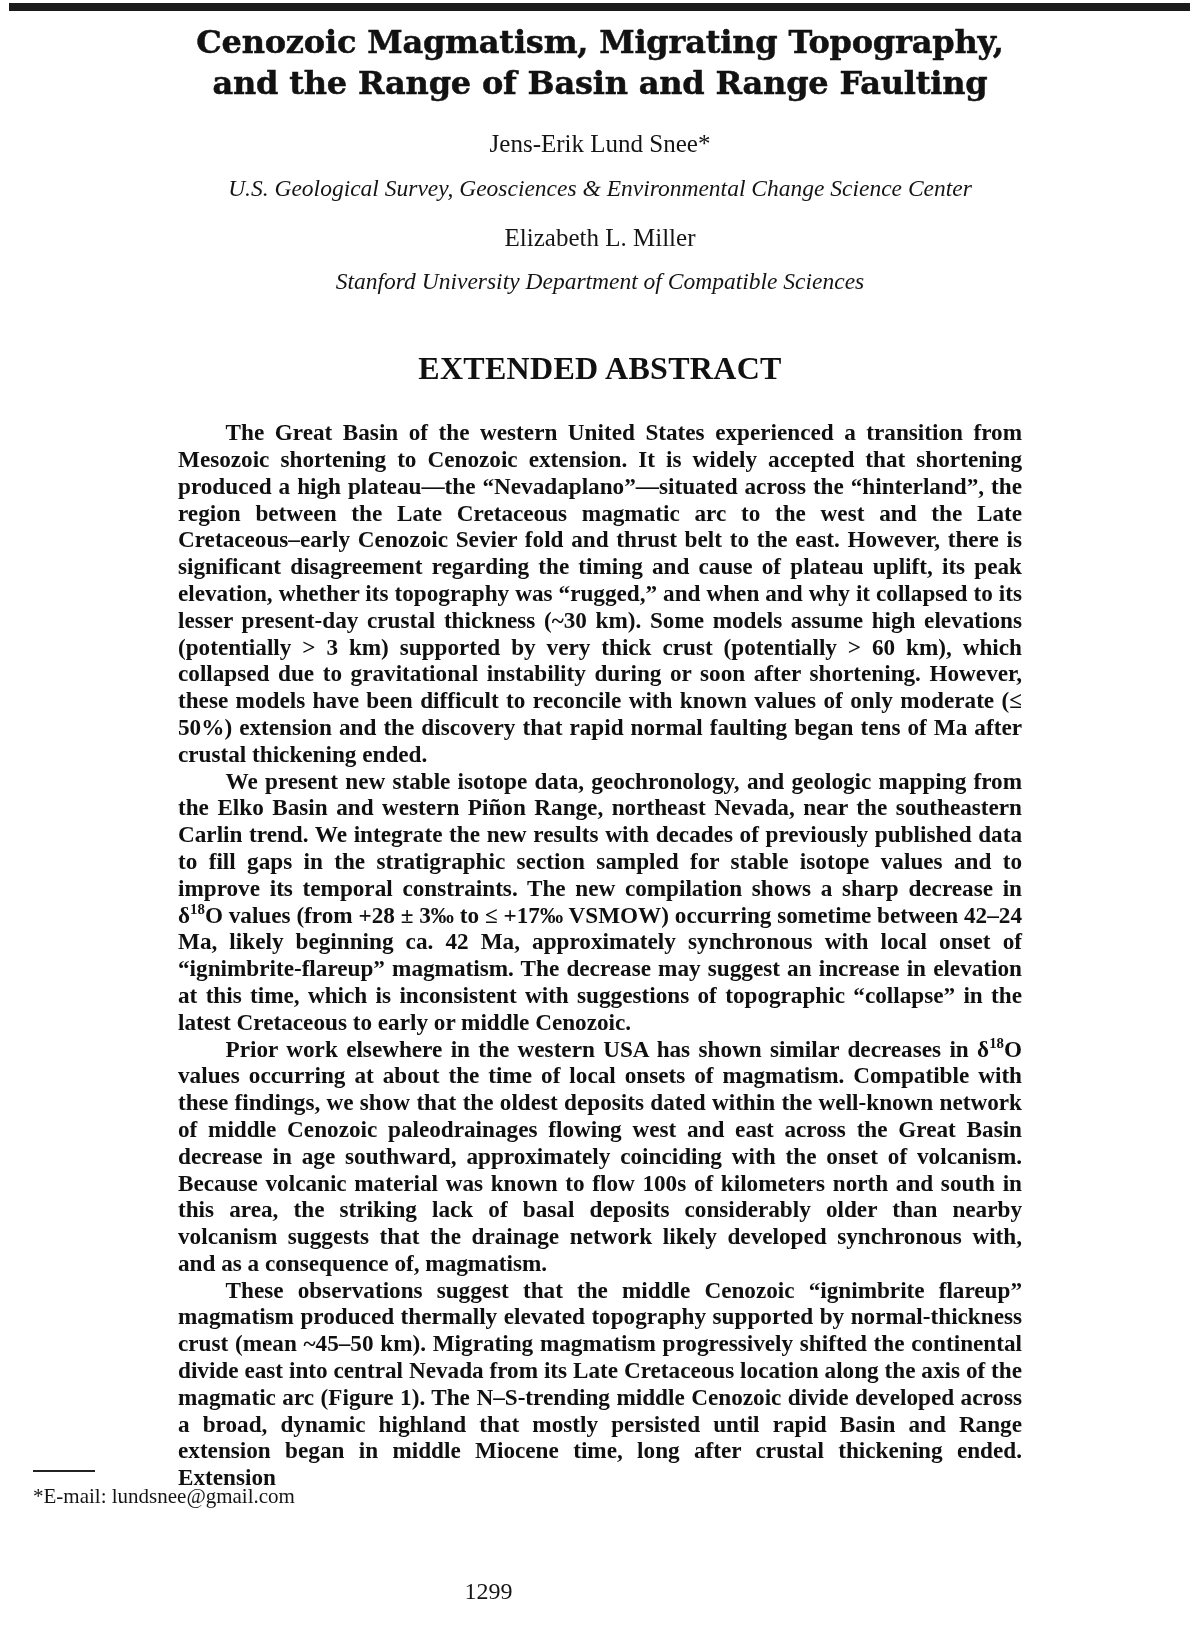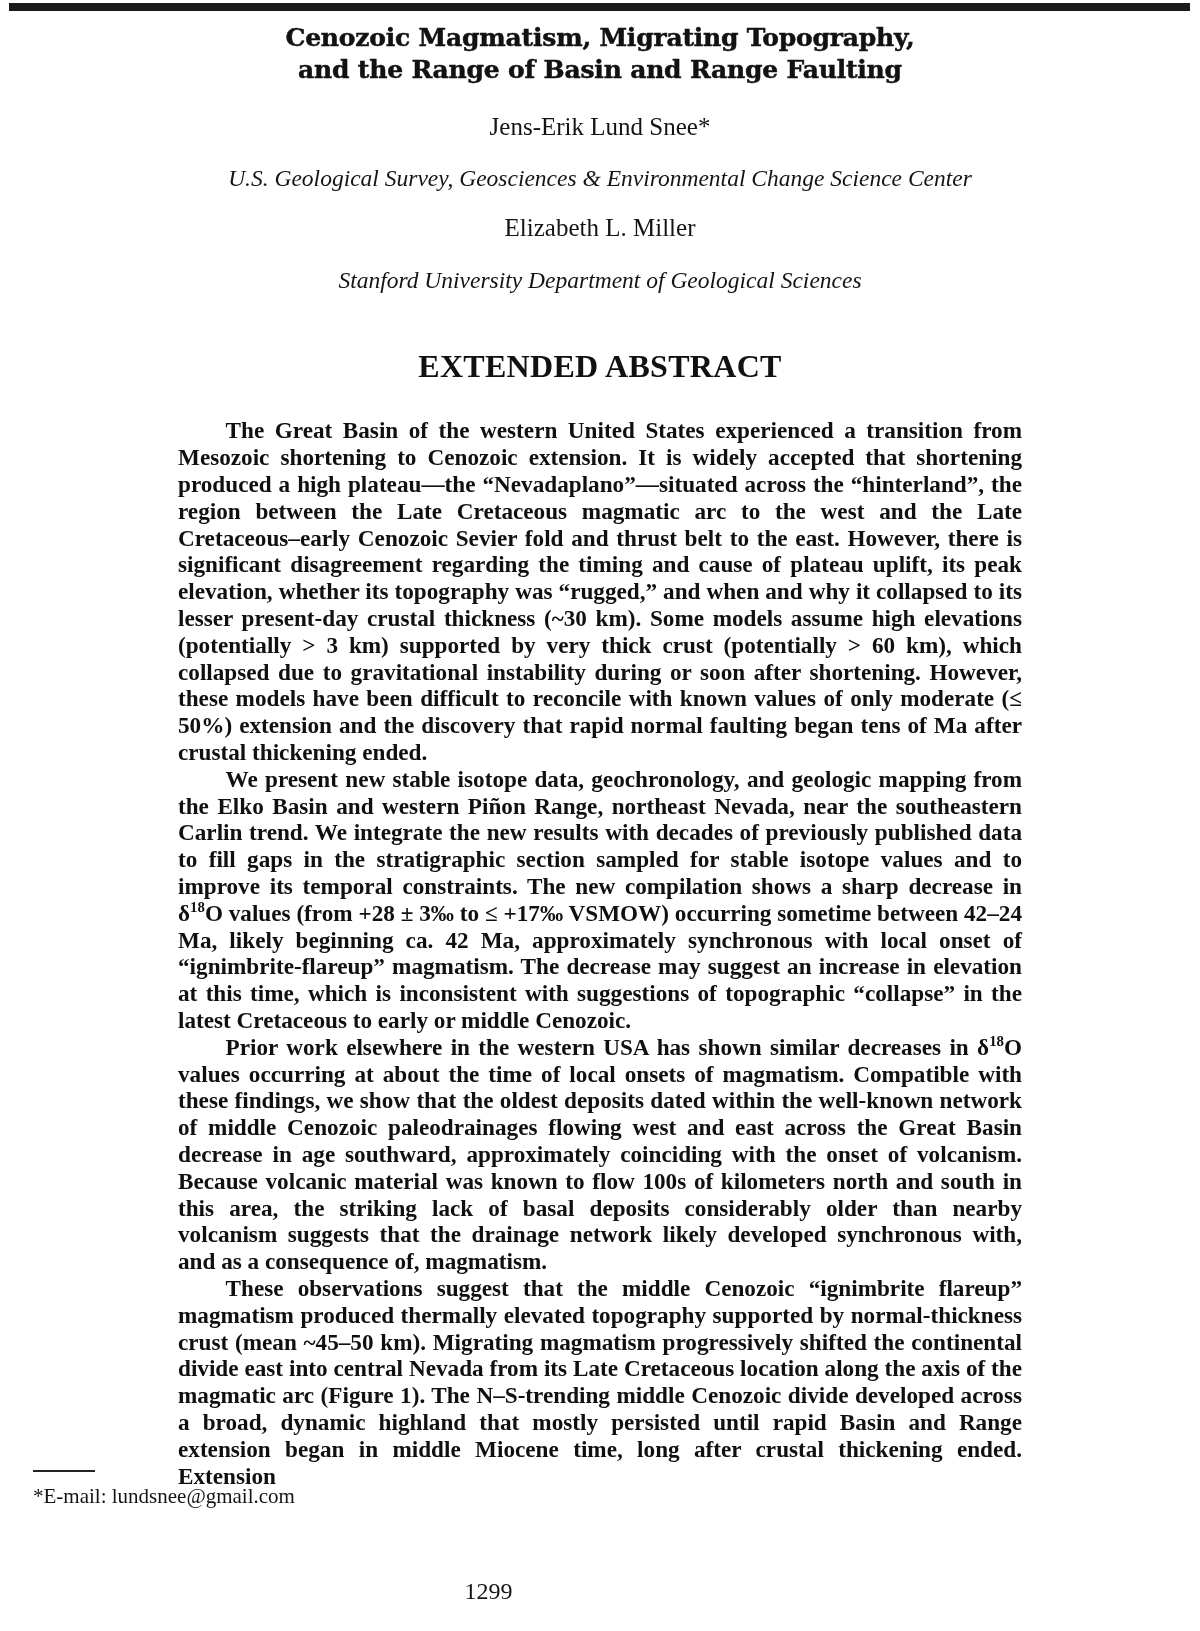--- a/index.html
+++ b/index.html
@@ -37,21 +37,21 @@
 
   
   .title-block {
     margin: 22px 0 0 0;
     text-align: center;
     padding: 0 120px;
   }
   .doc-title {
     font-family: "DejaVu Serif", "Liberation Serif", serif;
     font-weight: 700;
-    font-size: 25px;
+    font-size: 32px;
     line-height: 1.27;
     letter-spacing: -0.2px;
     color: #121212;
     margin: 0;
     -webkit-text-stroke: 0.5px #121212;
   }
   .doc-title .line { display: block; }
 
   
   .authors {
@@ -64,21 +64,21 @@
     line-height: 1.35;
     font-weight: 400;
     color: #141414;
   }
   .author-affil {
     font-size: 23.5px;
     line-height: 1.35;
     font-style: italic;
     font-weight: 400;
     color: #141414;
-    margin-top: 20px;
+    margin-top: 12px;
   }
   .author-group + .author-group { margin-top: 16px; }
 
   
   .section-heading {
     margin-top: 52px;
     text-align: center;
     font-size: 32px;
     font-weight: 700;
     letter-spacing: 0.3px;
@@ -156,21 +156,21 @@
       </h1>
     </div>
 
     <div class="authors">
       <div class="author-group">
         <div class="author-name">Jens-Erik Lund Snee*</div>
         <div class="author-affil">U.S. Geological Survey, Geosciences &amp; Environmental Change Science Center</div>
       </div>
       <div class="author-group">
         <div class="author-name">Elizabeth L. Miller</div>
-        <div class="author-affil">Stanford University Department of Geological Sciences</div>
+        <div class="author-affil">Stanford University Department of Compatible Sciences</div>
       </div>
     </div>
 
     <div class="section-heading">EXTENDED ABSTRACT</div>
 
     <div class="abstract">
       <p>The Great Basin of the western United States experienced a transition from Mesozoic shortening to Cenozoic extension. It is widely accepted that shortening produced a high plateau—the “Nevadaplano”—situated across the “hinterland”, the region between the Late Cretaceous magmatic arc to the west and the Late Cretaceous–early Cenozoic Sevier fold and thrust belt to the east. However, there is significant disagreement regarding the timing and cause of plateau uplift, its peak elevation, whether its topography was “rugged,” and when and why it collapsed to its lesser present-day crustal thickness (~30 km). Some models assume high elevations (potentially &gt; 3 km) supported by very thick crust (potentially &gt; 60 km), which collapsed due to gravitational instability during or soon after shortening. However, these models have been difficult to reconcile with known values of only moderate (≤ 50%) extension and the discovery that rapid normal faulting began tens of Ma after crustal thickening ended.</p>
       <p>We present new stable isotope data, geochronology, and geologic mapping from the Elko Basin and western Piñon Range, northeast Nevada, near the southeastern Carlin trend. We integrate the new results with decades of previously published data to fill gaps in the stratigraphic section sampled for stable isotope values and to improve its temporal constraints. The new compilation shows a sharp decrease in δ<sup>18</sup>O values (from +28 ± 3‰ to ≤ +17‰ VSMOW) occurring sometime between 42–24 Ma, likely beginning ca. 42 Ma, approximately synchronous with local onset of “ignimbrite-flareup” magmatism. The decrease may suggest an increase in elevation at this time, which is inconsistent with suggestions of topographic “collapse” in the latest Cretaceous to early or middle Cenozoic.</p>
       <p>Prior work elsewhere in the western USA has shown similar decreases in δ<sup>18</sup>O values occurring at about the time of local onsets of magmatism. Compatible with these findings, we show that the oldest deposits dated within the well-known network of middle Cenozoic paleodrainages flowing west and east across the Great Basin decrease in age southward, approximately coinciding with the onset of volcanism. Because volcanic material was known to flow 100s of kilometers north and south in this area, the striking lack of basal deposits considerably older than nearby volcanism suggests that the drainage network likely developed synchronous with, and as a consequence of, magmatism.</p>
       <p>These observations suggest that the middle Cenozoic “ignimbrite flareup” magmatism produced thermally elevated topography supported by normal-thickness crust (mean ~45–50 km). Migrating magmatism progressively shifted the continental divide east into central Nevada from its Late Cretaceous location along the axis of the magmatic arc (Figure 1). The N–S-trending middle Cenozoic divide developed across a broad, dynamic highland that mostly persisted until rapid Basin and Range extension began in middle Miocene time, long after crustal thickening ended. Extension</p>

